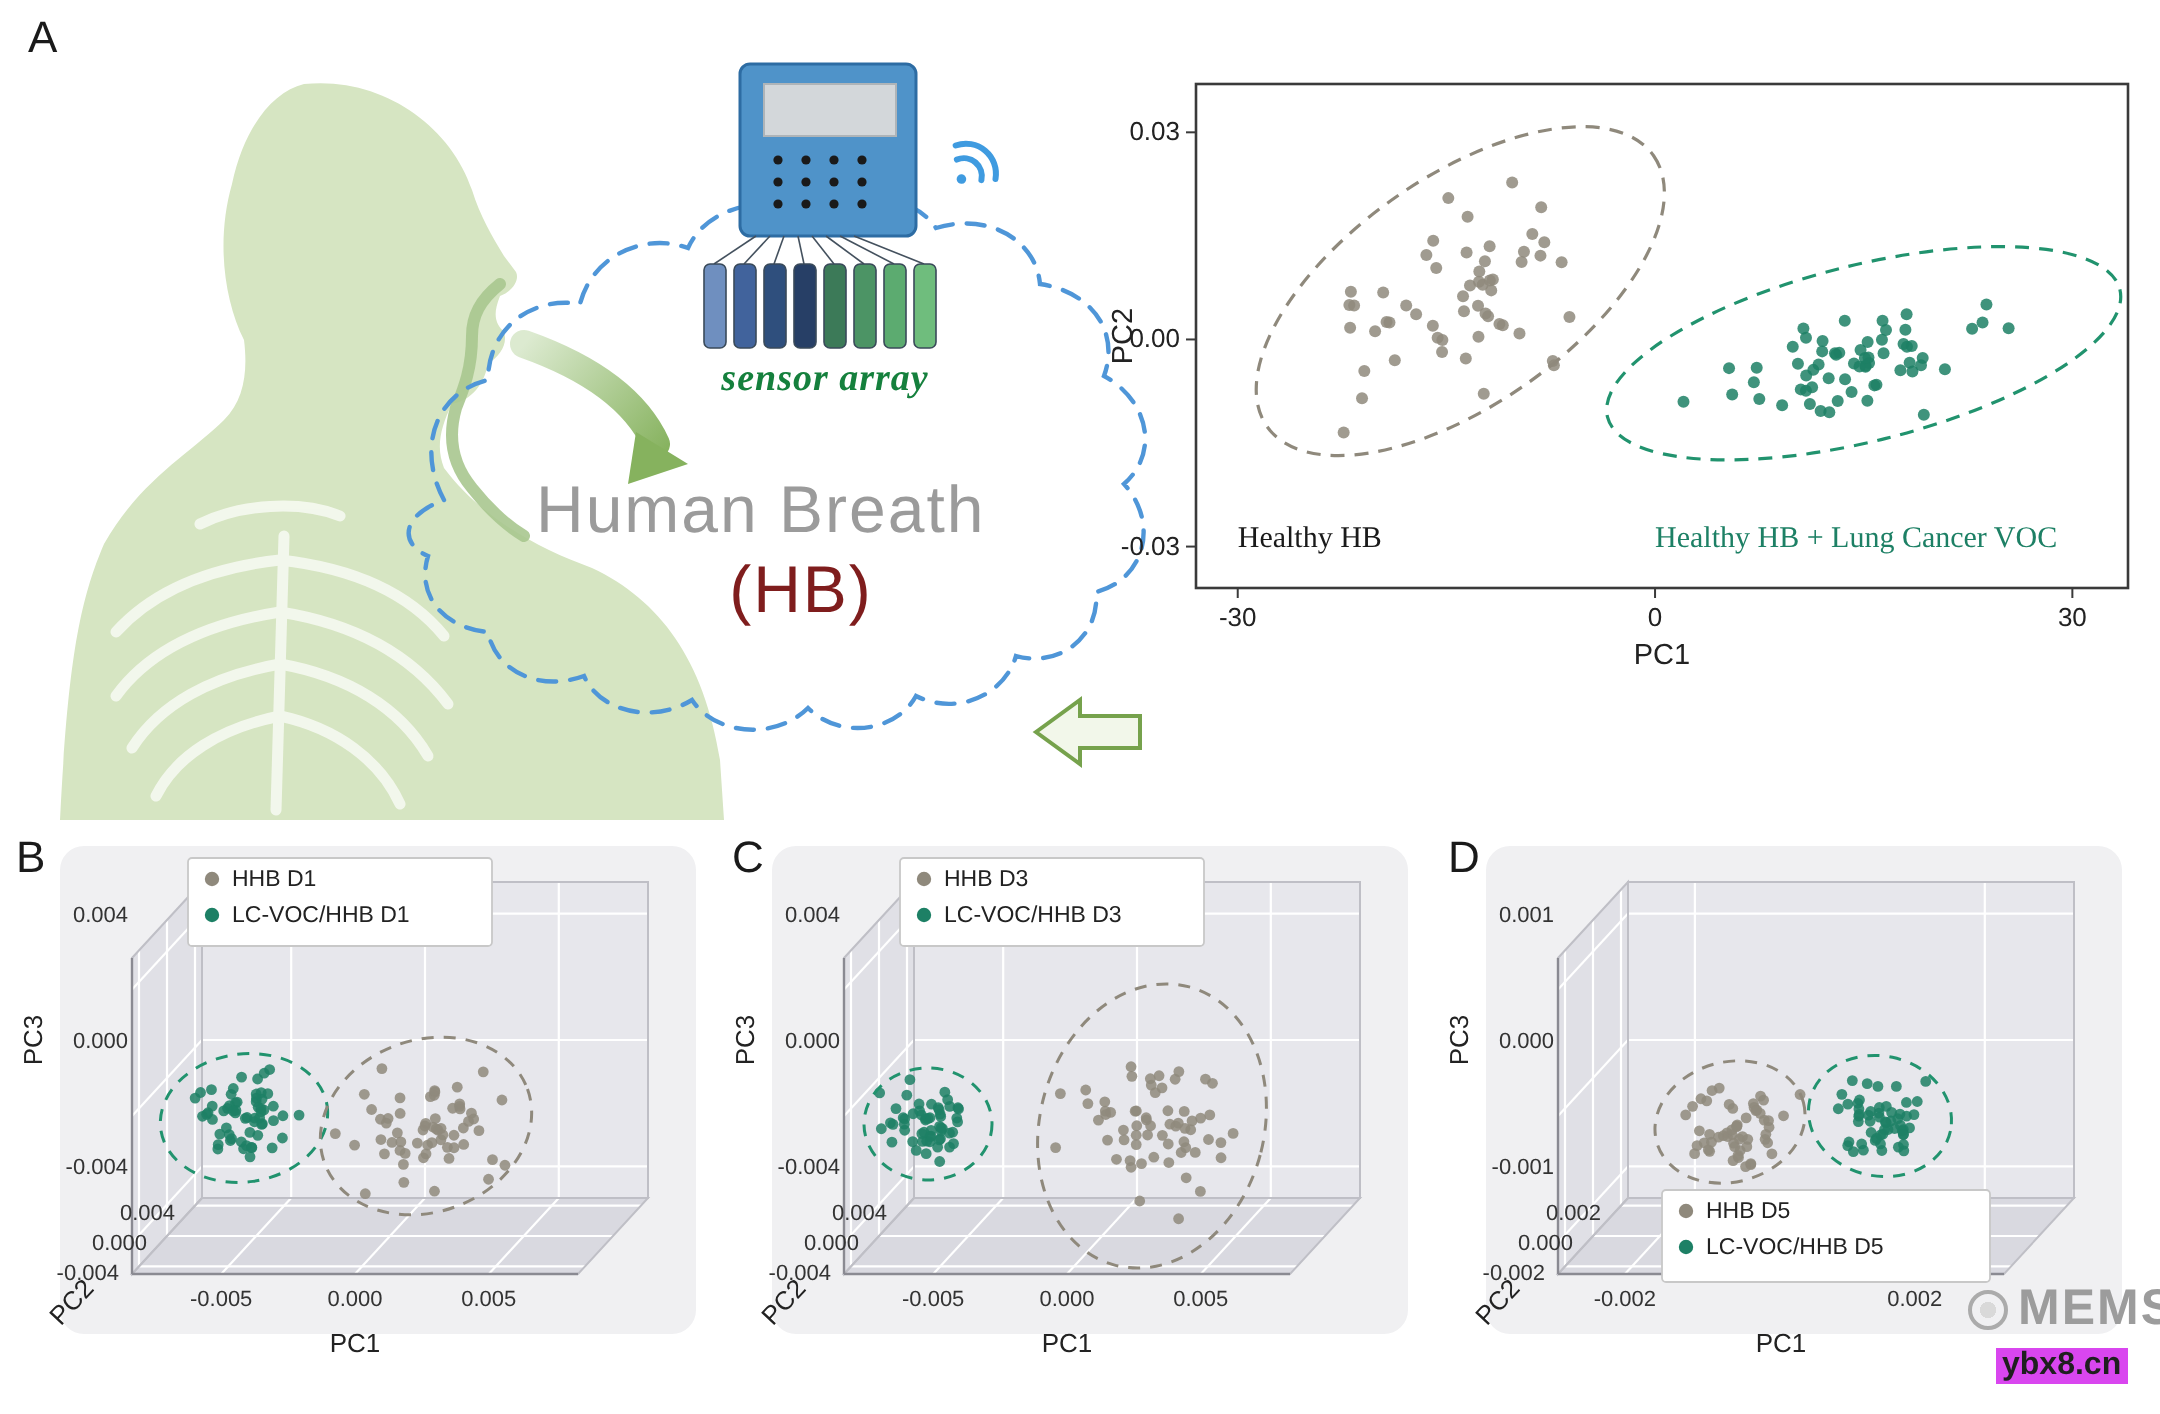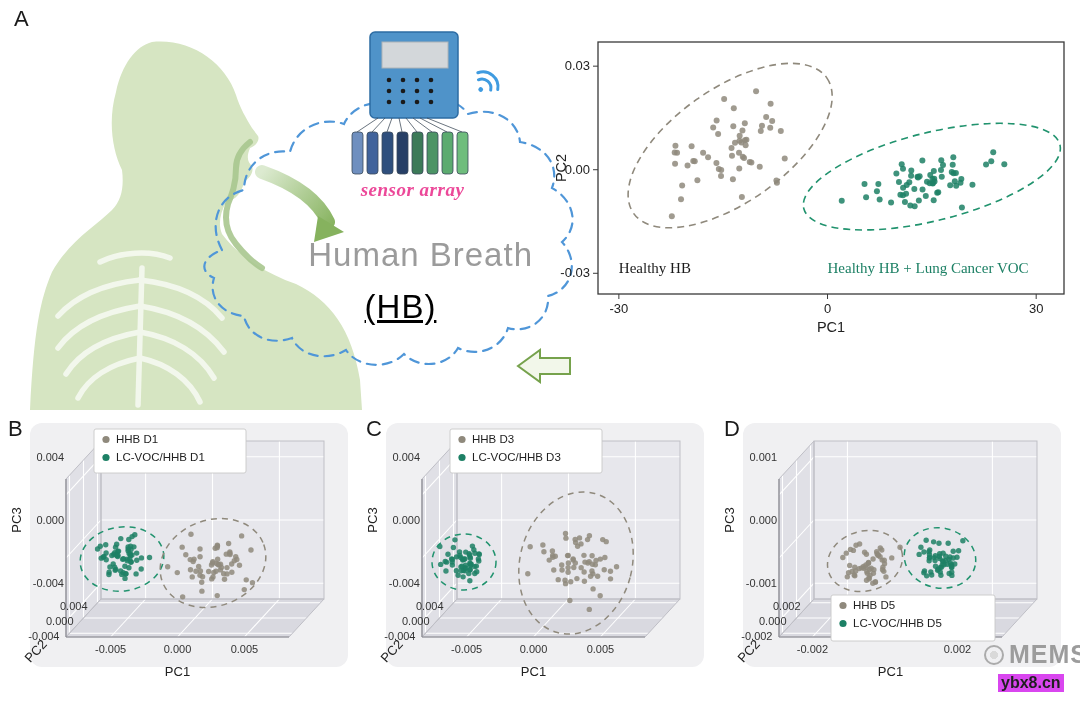--- a/index.html
+++ b/index.html
@@ -13,25 +13,25 @@
   #ltrB{left:8px;top:416px;}
   #ltrC{left:366px;top:416px;}
   #ltrD{left:724px;top:416px;}
   #illustration{position:absolute;left:0;top:0;}
   #chart-A{position:absolute;left:552px;top:28px;}
   #chart-B{position:absolute;left:6px;top:413px;}
   #chart-C{position:absolute;left:362px;top:413px;}
   #chart-D{position:absolute;left:719px;top:413px;}
   #sensor-label{position:absolute;left:330px;top:179px;width:165px;text-align:center;
     font-family:"Liberation Serif",serif;font-style:italic;font-weight:700;font-size:19px;
-    color:#ec4899;letter-spacing:.5px;}
-  #breath1{position:absolute;left:268px;top:236px;width:265px;text-align:right;
+    color:#15803d;letter-spacing:.5px;}
+  #breath1{position:absolute;left:268px;top:236px;width:265px;text-align:left;
     font-size:33px;color:#9b9b9b;letter-spacing:1px;}
-  #breath2{position:absolute;left:268px;top:288px;width:265px;text-align:center;
-    font-size:33px;color:#000000;letter-spacing:1px;text-decoration:underline;}
+  #breath2{position:absolute;left:268px;top:276px;width:265px;text-align:center;
+    font-size:33px;color:#7f1d1d;letter-spacing:1px;}
   #voc-label{position:absolute;left:577px;top:349px;
     font-family:"Liberation Serif",serif;font-weight:700;font-size:23px;color:#4c7a2c;}
   #watermark{position:absolute;left:984px;top:640px;display:flex;flex-direction:column;gap:5px;}
   #watermark .row{display:flex;align-items:center;gap:5px;}
   #watermark .ring{width:20px;height:20px;border:2.5px solid #ababab;border-radius:50%;
     box-sizing:border-box;background:radial-gradient(circle at 50% 50%, #d9d9d9 0 35%, transparent 36%);}
   #mems-text{font-size:25px;font-weight:700;color:#9c9c9c;letter-spacing:1px;}
   #site-text{margin-left:14px;background:#d946ef;color:#1f1f1f;font-weight:700;font-size:16px;padding:0 3px;}
 </style>
 </head>

